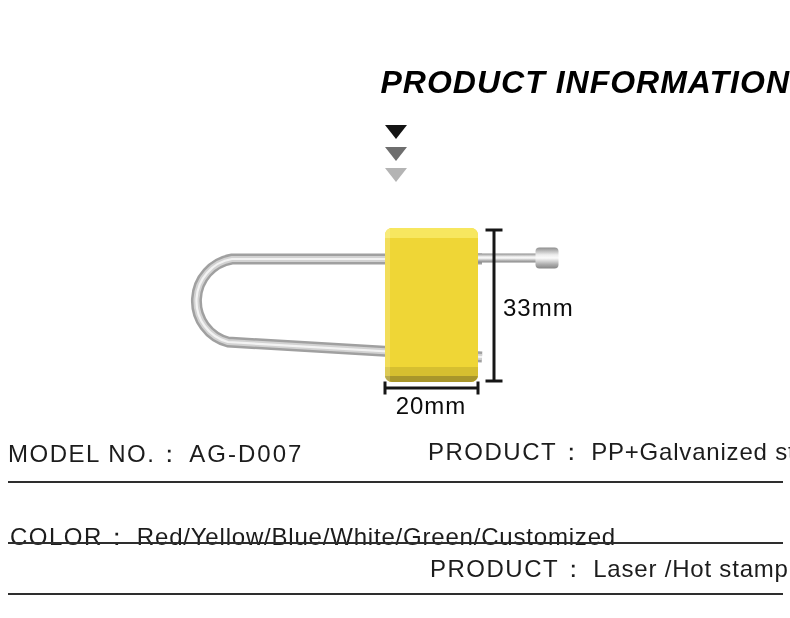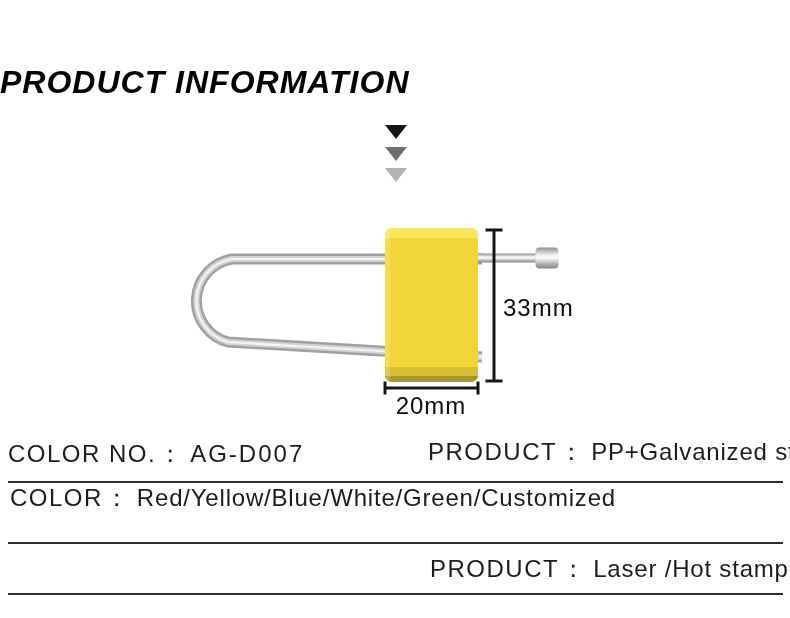--- a/index.html
+++ b/index.html
@@ -4,22 +4,22 @@
 <style>
   html,body{margin:0;padding:0;background:#ffffff;}
   #stage{
     position:relative;
     width:790px;height:618px;
     background:#ffffff;
     font-family:"Liberation Sans","DejaVu Sans",sans-serif;
     overflow:hidden;
   }
   .page-title{
-    position:absolute;left:0;right:16px;top:64px;
-    text-align:left;
+    position:absolute;left:0;right:0;top:64px;
+    text-align:right;
     font-size:32px;font-weight:bold;font-style:italic;
     letter-spacing:1px;color:#000;
     white-space:nowrap;
   }
   .arrows{position:absolute;left:384px;top:125px;}
   .padlock{position:absolute;left:160px;top:210px;}
   .spec-cell{
     position:absolute;
     font-size:24px;color:#1c1c1c;line-height:1.1;white-space:nowrap;
   }
@@ -85,28 +85,28 @@
 
     <g stroke-width="3" stroke="#161616">
       <line x1="225" y1="178" x2="318" y2="178"></line>
       <line x1="225" y1="171.5" x2="225" y2="184.5"></line>
       <line x1="318" y1="171.5" x2="318" y2="184.5"></line>
     </g>
     <text x="271" y="204" font-size="24" letter-spacing="1" fill="#0b0b0b" text-anchor="middle">20mm</text>
   </svg>
 
   <div class="spec-cell" style="left:8px;top:441px;">
-    <span class="lbl">COLOR NO.</span><span class="colon">：</span><span class="val val-model">AG-D007</span>
+    <span class="lbl">MODEL NO.</span><span class="colon">：</span><span class="val val-model">AG-D007</span>
   </div>
   <div class="spec-cell" style="left:428px;top:439px;">
     <span class="lbl">PRODUCT</span><span class="colon">：</span><span class="val">PP+Galvanized steel</span>
   </div>
   <div class="hline" style="top:481px;"></div>
 
-  <div class="spec-cell" style="left:10px;top:485px;">
+  <div class="spec-cell" style="left:10px;top:524px;">
     <span class="lbl">COLOR</span><span class="colon">：</span><span class="val">Red/Yellow/Blue/White/Green/Customized</span>
   </div>
   <div class="hline" style="top:542px;"></div>
 
   <div class="spec-cell" style="left:430px;top:556px;">
     <span class="lbl">PRODUCT</span><span class="colon">：</span><span class="val">Laser /Hot stamping</span>
   </div>
   <div class="hline" style="top:593px;"></div>
 
 </div>

